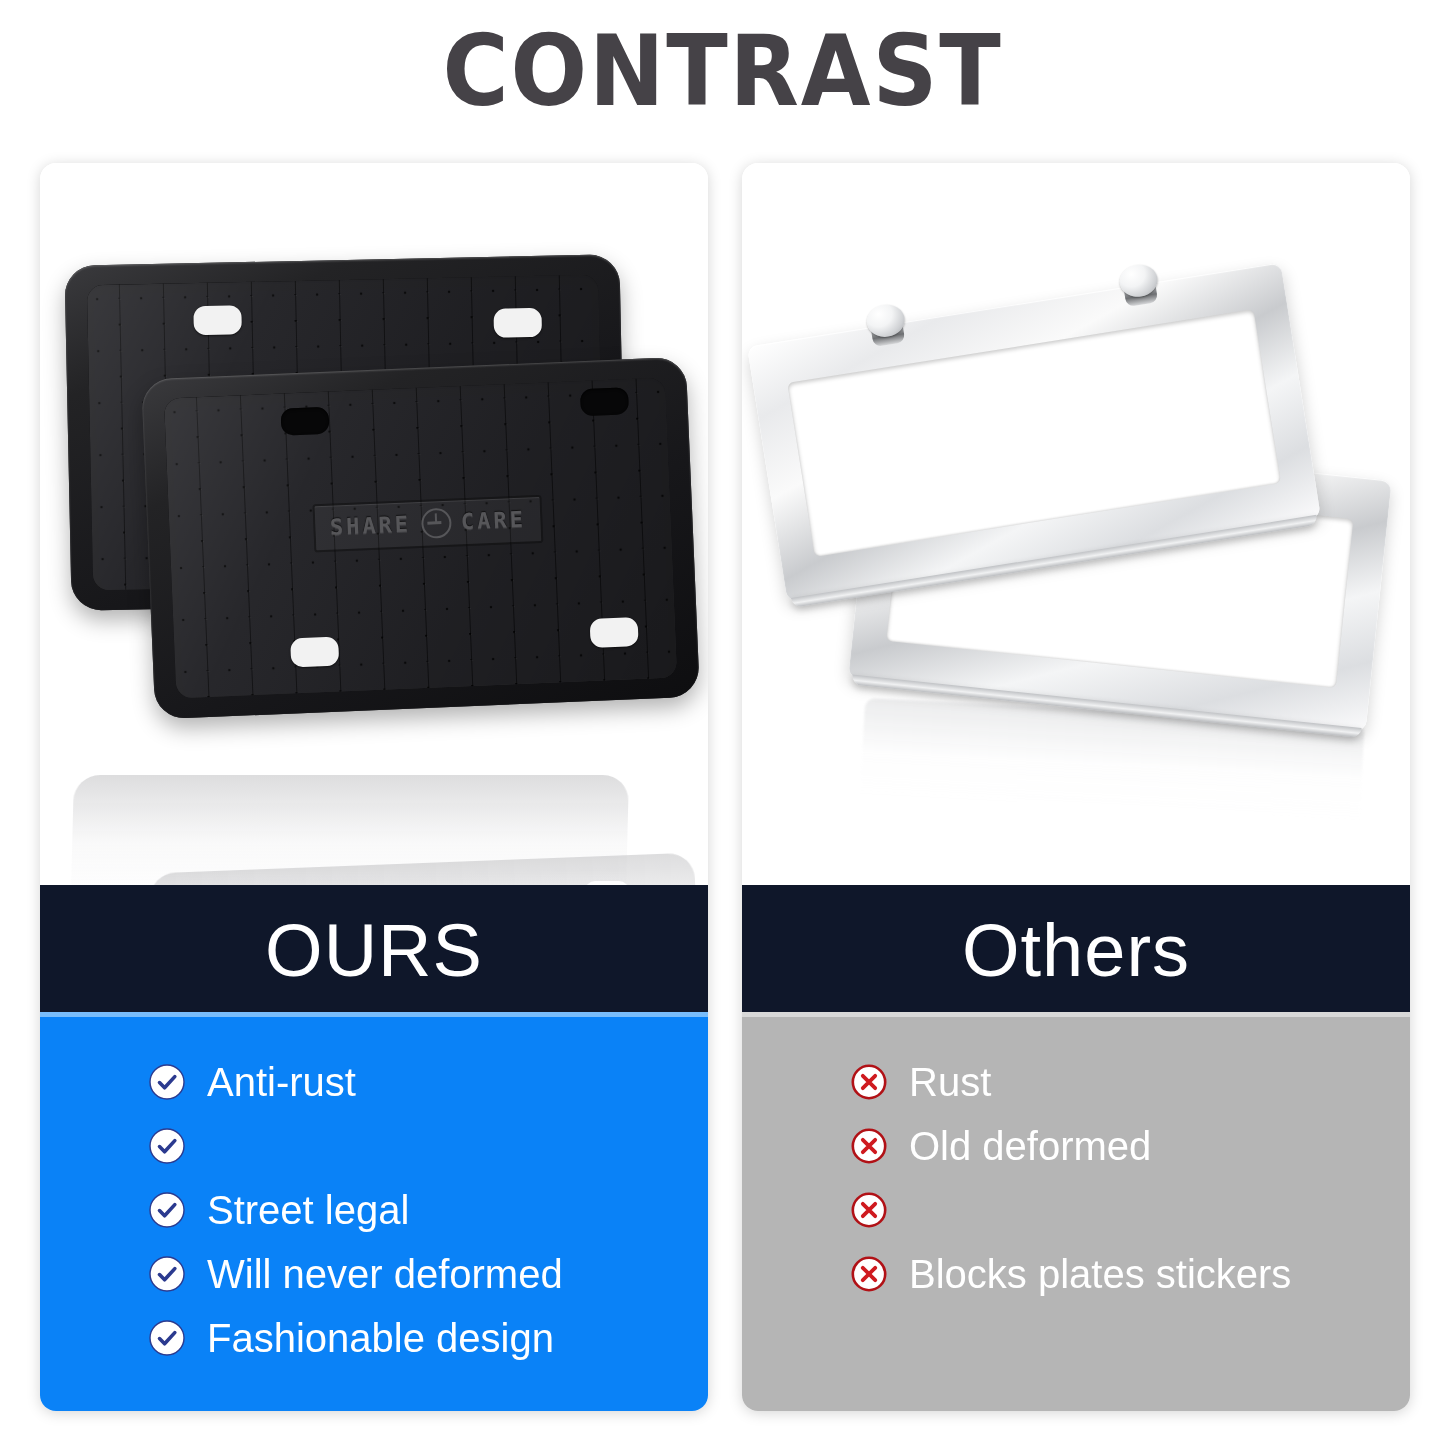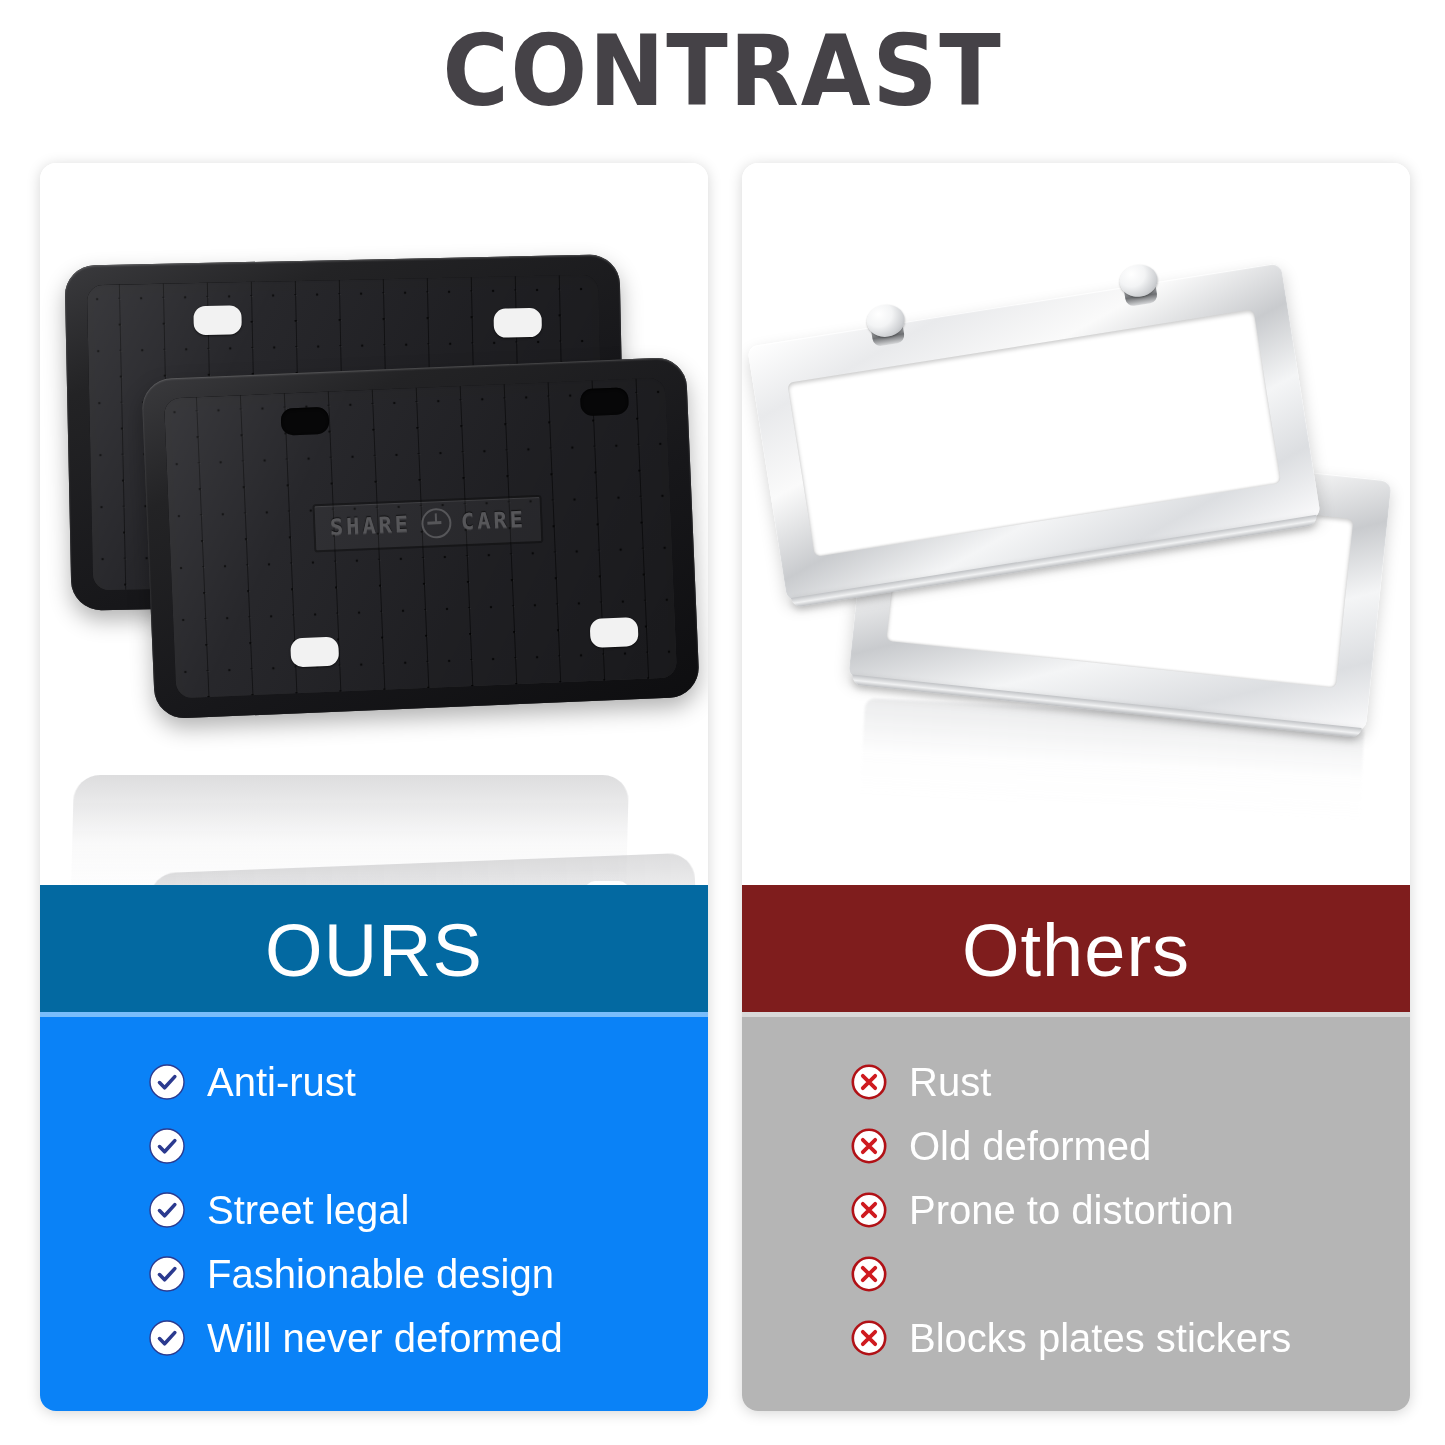--- a/index.html
+++ b/index.html
@@ -73,24 +73,24 @@
     font-weight:normal;
     letter-spacing:1px;
     line-height:1;
   }
   .panel-head::after{
     content:"";
     position:absolute;
     left:0;right:0;bottom:0;
     height:5px;
   }
-  .ours .panel-head{background:#0369a1;}
+  .ours .panel-head{background:#0f172a;}
   .ours .panel-head::after{background:#79bdfb;}
   .ours .panel-body{background:#0a82f7;}
-  .others .panel-head{background:#7f1d1d;}
+  .others .panel-head{background:#0f172a;}
   .others .panel-head::after{background:#d8d8d8;}
   .others .panel-body{background:#b5b5b5;}
 
   .panel-body{
     flex:1;
     padding:30px 0 0 0;
     display:flex;
     flex-direction:column;
   }
   .feat-list{
@@ -363,29 +363,29 @@
               <path d="M10.5 18.6 L15.6 23.8 L25.8 12.6" fill="none" stroke="#2b3a8f" stroke-width="3.6" stroke-linecap="round" stroke-linejoin="round"></path>
             </svg>
             <span class="feat-text">Street legal</span>
           </li>
 
           <li class="feat-item">
             <svg class="feat-icon" viewBox="0 0 36 36">
               <circle cx="18" cy="18" r="17" fill="#ffffff" stroke="#2b3a8f" stroke-width="1.4"></circle>
               <path d="M10.5 18.6 L15.6 23.8 L25.8 12.6" fill="none" stroke="#2b3a8f" stroke-width="3.6" stroke-linecap="round" stroke-linejoin="round"></path>
             </svg>
-            <span class="feat-text">Fashionable design</span>
+            <span class="feat-text">Will never deformed</span>
           </li>
 
           <li class="feat-item">
             <svg class="feat-icon" viewBox="0 0 36 36">
               <circle cx="18" cy="18" r="17" fill="#ffffff" stroke="#2b3a8f" stroke-width="1.4"></circle>
               <path d="M10.5 18.6 L15.6 23.8 L25.8 12.6" fill="none" stroke="#2b3a8f" stroke-width="3.6" stroke-linecap="round" stroke-linejoin="round"></path>
             </svg>
-            <span class="feat-text">Will never deformed</span>
+            <span class="feat-text">Fashionable design</span>
           </li>
 
         </ul>
       </div>
     </div>
   </div>
 
   <div class="card others">
 
     <div class="photo">
@@ -438,40 +438,33 @@
           </li>
 
           <li class="feat-item">
             <svg class="feat-icon" viewBox="0 0 36 36">
               <circle cx="18" cy="18" r="16.2" fill="#ffffff" stroke="#b11116" stroke-width="2.6"></circle>
               <path d="M11.8 11.8 L24.2 24.2 M24.2 11.8 L11.8 24.2" fill="none" stroke="#cf1a1f" stroke-width="3.8" stroke-linecap="round"></path>
             </svg>
             <span class="feat-text">Old deformed</span>
           </li>
 
+
           <li class="feat-item">
             <svg class="feat-icon" viewBox="0 0 36 36">
               <circle cx="18" cy="18" r="16.2" fill="#ffffff" stroke="#b11116" stroke-width="2.6"></circle>
               <path d="M11.8 11.8 L24.2 24.2 M24.2 11.8 L11.8 24.2" fill="none" stroke="#cf1a1f" stroke-width="3.8" stroke-linecap="round"></path>
             </svg>
-            <span class="feat-text">Prone to distortion</span>
           </li>
 
           <li class="feat-item">
             <svg class="feat-icon" viewBox="0 0 36 36">
               <circle cx="18" cy="18" r="16.2" fill="#ffffff" stroke="#b11116" stroke-width="2.6"></circle>
               <path d="M11.8 11.8 L24.2 24.2 M24.2 11.8 L11.8 24.2" fill="none" stroke="#cf1a1f" stroke-width="3.8" stroke-linecap="round"></path>
             </svg>
-          </li>
-
-          <li class="feat-item">
-            <svg class="feat-icon" viewBox="0 0 36 36">
-              <circle cx="18" cy="18" r="16.2" fill="#ffffff" stroke="#b11116" stroke-width="2.6"></circle>
-              <path d="M11.8 11.8 L24.2 24.2 M24.2 11.8 L11.8 24.2" fill="none" stroke="#cf1a1f" stroke-width="3.8" stroke-linecap="round"></path>
-            </svg>
             <span class="feat-text">Blocks plates stickers</span>
           </li>
 
         </ul>
       </div>
     </div>
   </div>
 
 </div>
 

